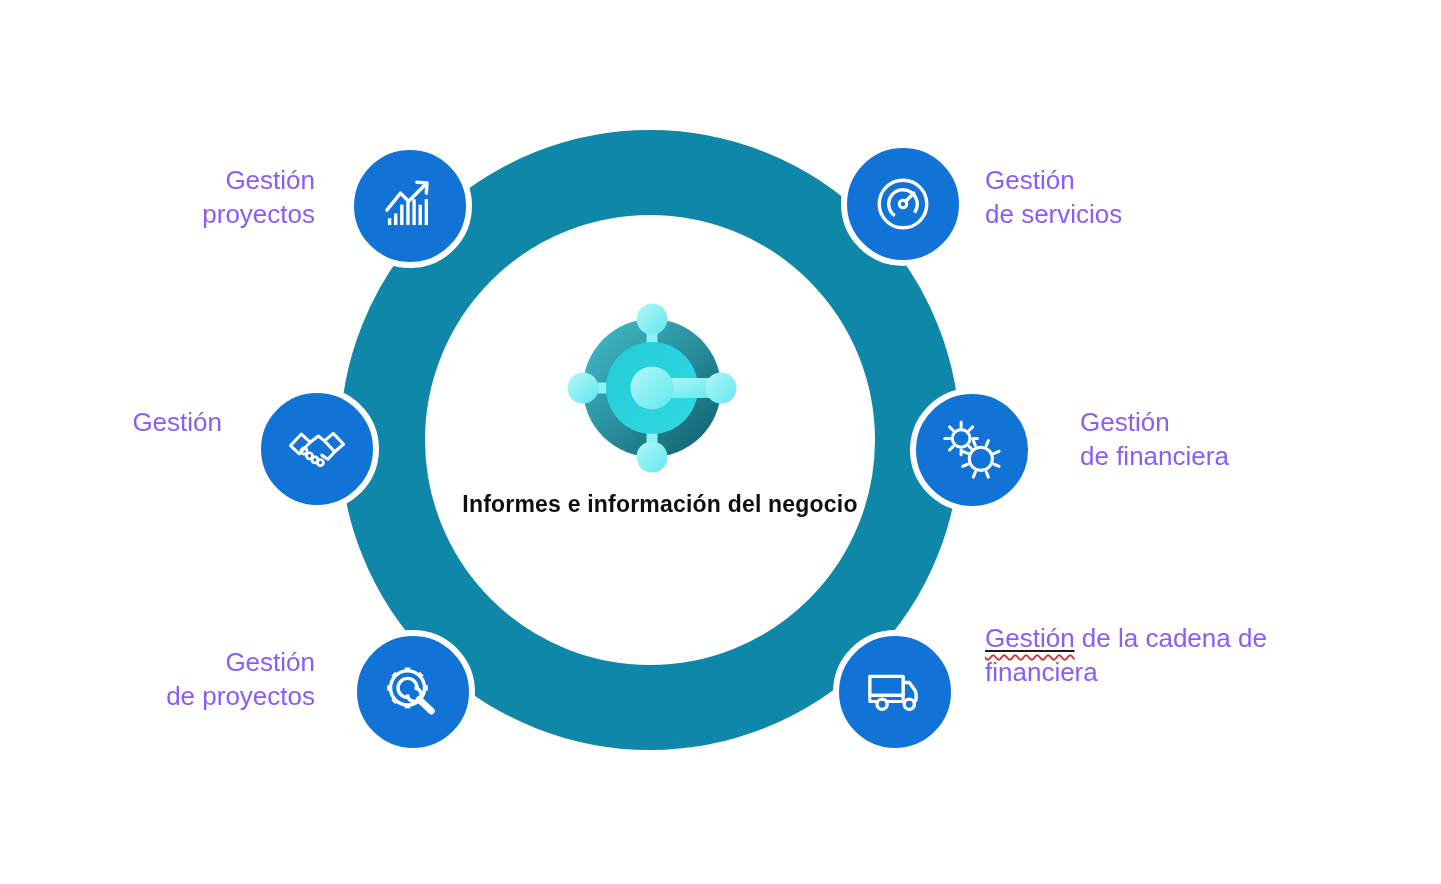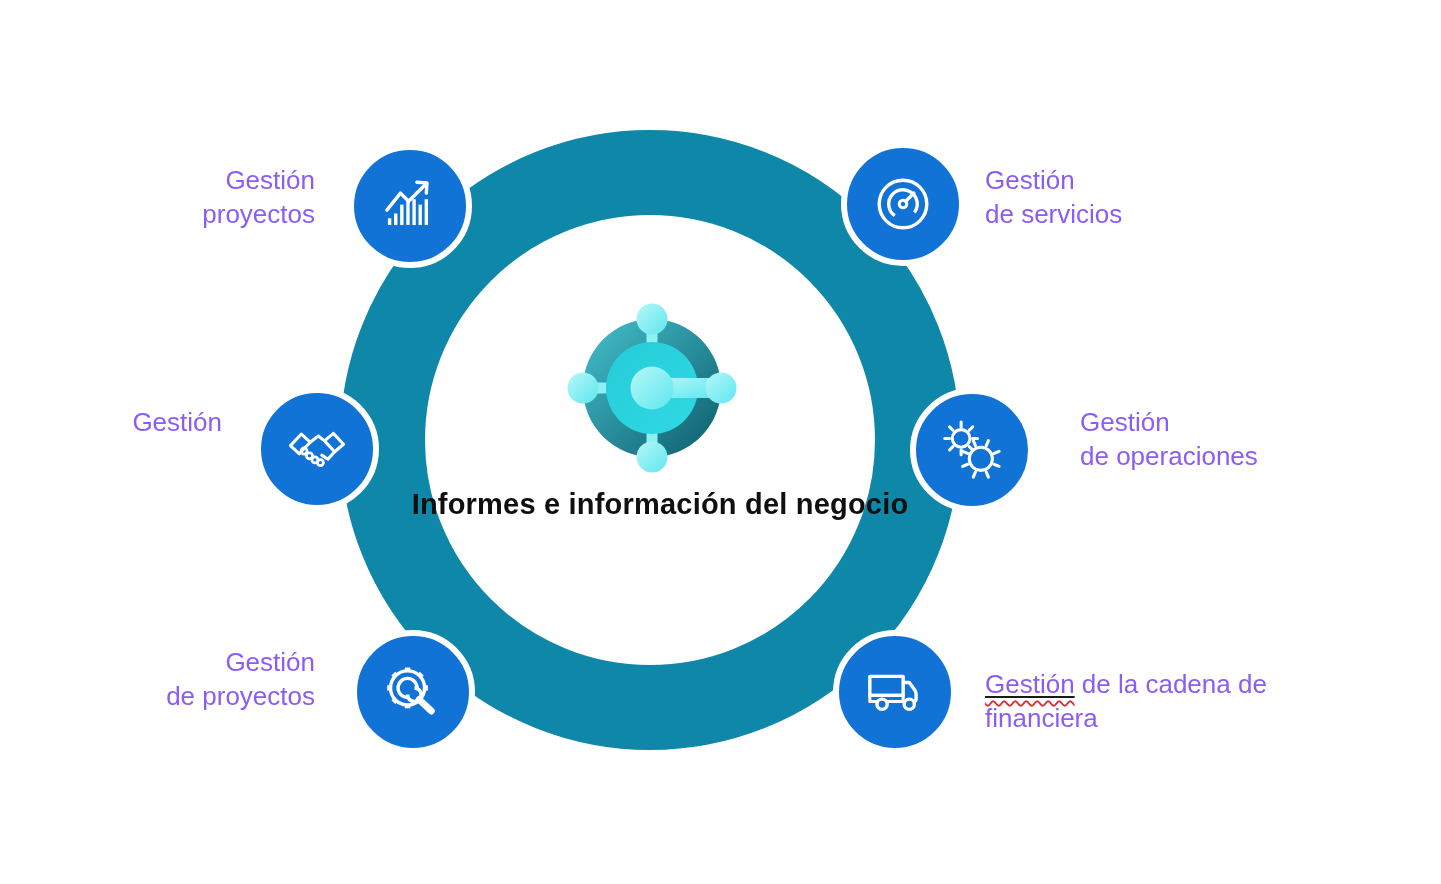--- a/index.html
+++ b/index.html
@@ -10,21 +10,21 @@
   
   .ring{
     position:absolute;left:340px;top:130px;width:620px;height:620px;
     box-sizing:border-box;border:85px solid #0e87a8;border-radius:50%;
   }
   
   .logo{position:absolute;left:564px;top:300px;width:176px;height:176px;}
   
   .center-title{
     position:absolute;left:400px;top:484px;width:520px;text-align:center;
-    font-size:29px;line-height:40px;font-weight:700;color:#0f0f0f;letter-spacing:0.2px;
+    font-size:23px;line-height:40px;font-weight:700;color:#0f0f0f;letter-spacing:0.2px;
   }
   
   .node{
     position:absolute;width:112px;height:112px;border-radius:50%;
     background:#1273d6;border:6px solid #ffffff;box-sizing:content-box;
     display:flex;align-items:center;justify-content:center;
   }
   .node svg{display:block;}
   
   .label{
@@ -145,21 +145,21 @@
       <line x1="55" y1="82.4" x2="51.9" y2="89.8"></line>
         <line x1="43.6" y1="71" x2="36.2" y2="74.1"></line>
       <line x1="43.6" y1="55" x2="36.2" y2="51.9"></line>
         <line x1="55" y1="43.6" x2="51.9" y2="36.2"></line>
       <line x1="71" y1="43.6" x2="74.1" y2="36.2"></line>
         <line x1="82.4" y1="55" x2="89.8" y2="51.9"></line>
     </svg>
   </div>
   <div class="label" style="left:1080px;top:405px;width:300px;">
     <span class="ln">Gestión</span>
-    <span class="ln">de operaciones</span>
+    <span class="ln">de financiera</span>
   </div>
 
   <div class="node" style="left:351px;top:630px;">
     <svg width="68" height="68" viewBox="0 0 100 100" fill="none" stroke="#ffffff">
       <circle cx="42" cy="44" r="25" stroke-width="5"></circle>
       <g stroke-width="8">
         <line x1="66" y1="44" x2="72" y2="44"></line>
           <line x1="59" y1="61" x2="63" y2="65"></line>
         <line x1="42" y1="68" x2="42" y2="74"></line>
           <line x1="25" y1="61" x2="21" y2="65"></line>
@@ -180,20 +180,20 @@
 
   <div class="node" style="left:833px;top:630px;">
     <svg width="68" height="68" viewBox="0 0 100 100" fill="none" stroke="#ffffff" stroke-width="5" stroke-linejoin="round">
       <rect x="13" y="27" width="49" height="28"></rect>
       <rect x="13" y="55" width="49" height="9" stroke-width="4.5"></rect>
       <path d="M62,36 H71 L79,47 Q81,50 81,53 V60 Q81,64 77,64 H73"></path>
       <circle cx="31" cy="68" r="7.5" fill="#1273d6"></circle>
       <circle cx="71" cy="68" r="7.5" fill="#1273d6"></circle>
     </svg>
   </div>
-  <div class="label" style="left:985px;top:667px;width:312px;">
+  <div class="label" style="left:985px;top:621px;width:312px;">
     <span class="ln">
       <span class="squiggle"><span class="inner">Gestión</span></span><span> de la cadena de</span>
     </span>
     <span class="ln">financiera</span>
   </div>
 
 </div>
 
 </body></html>

